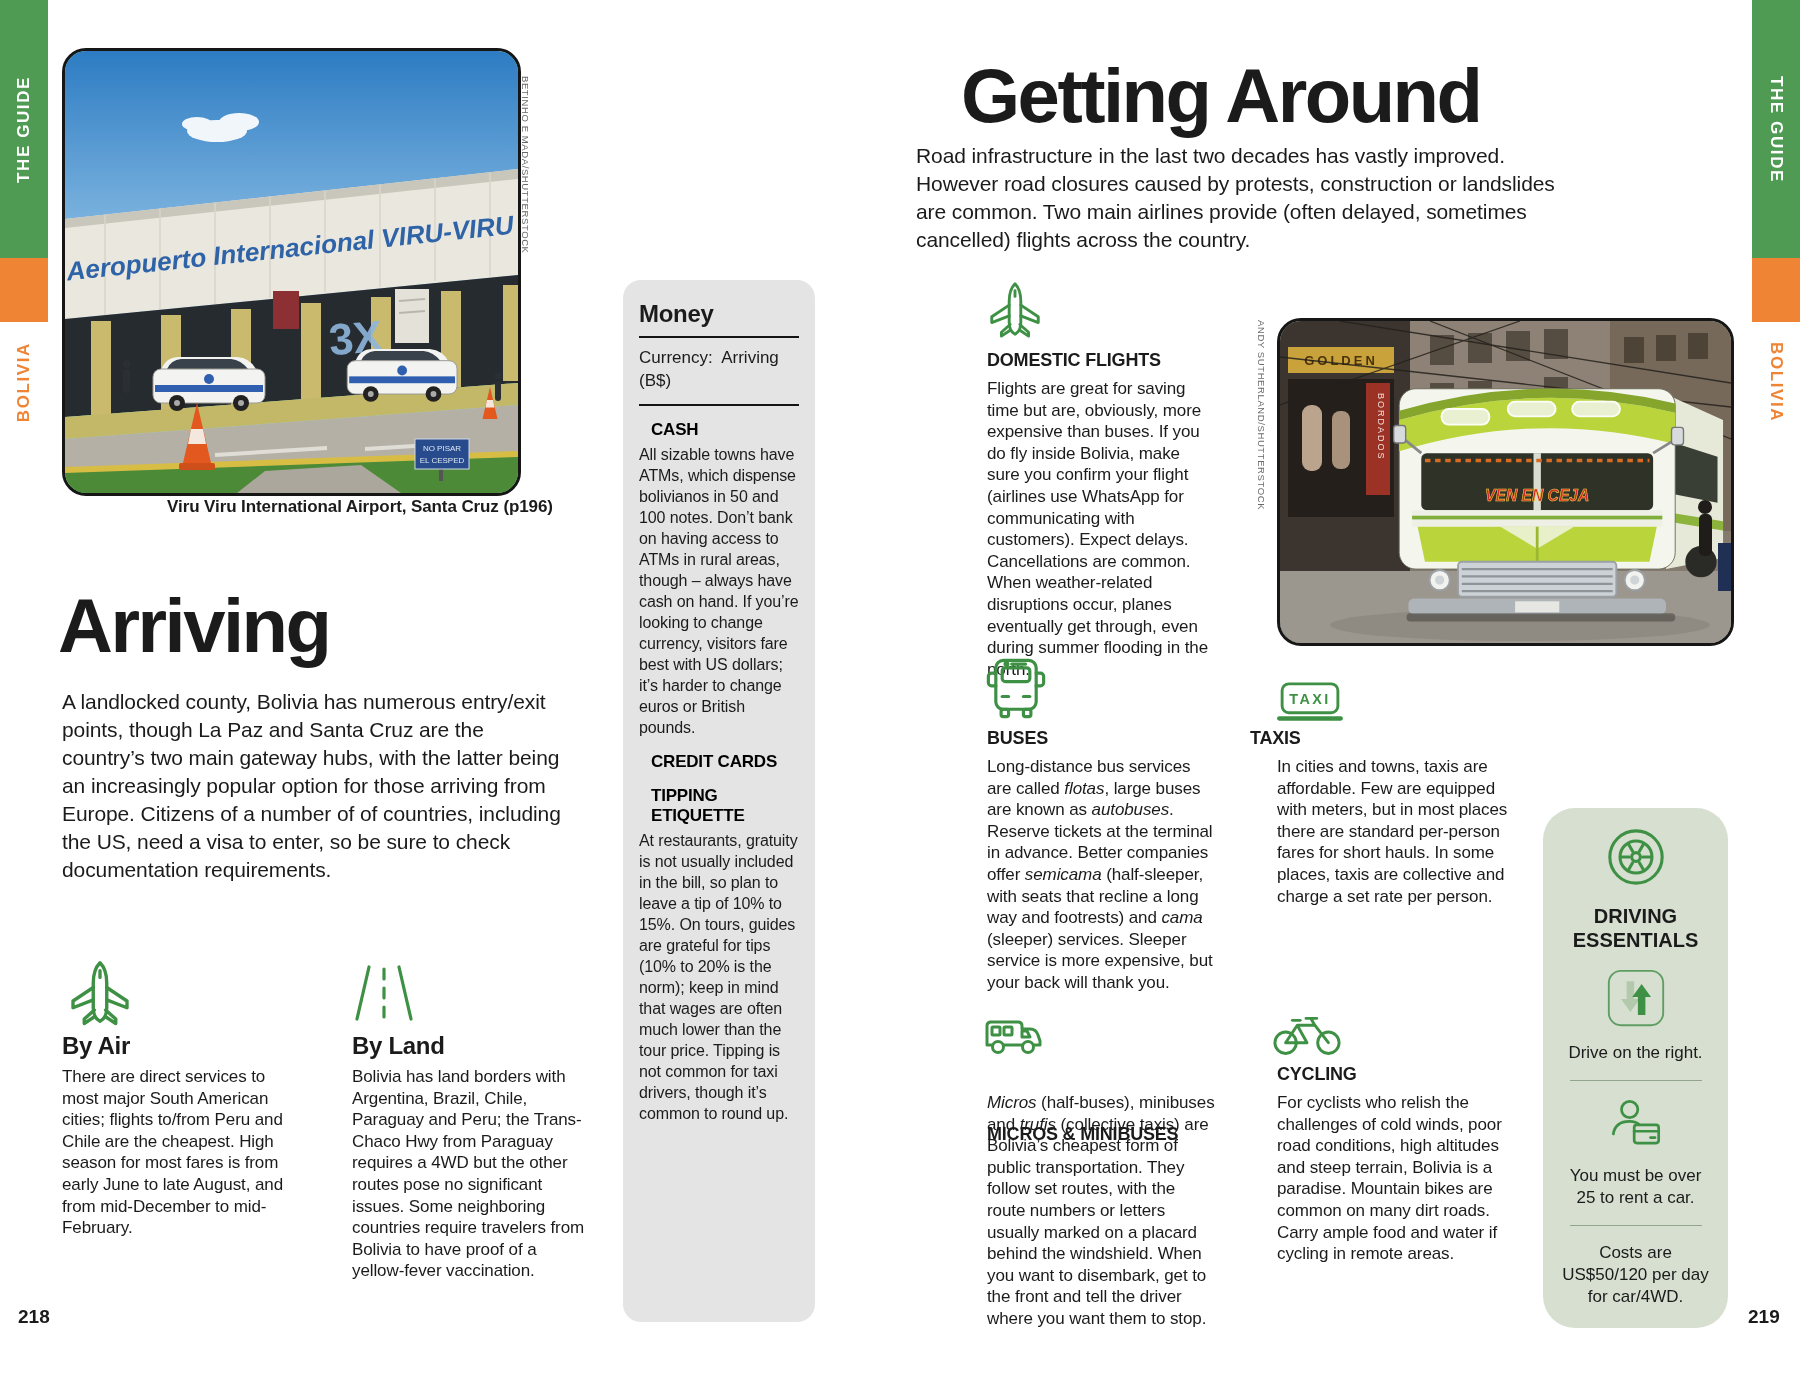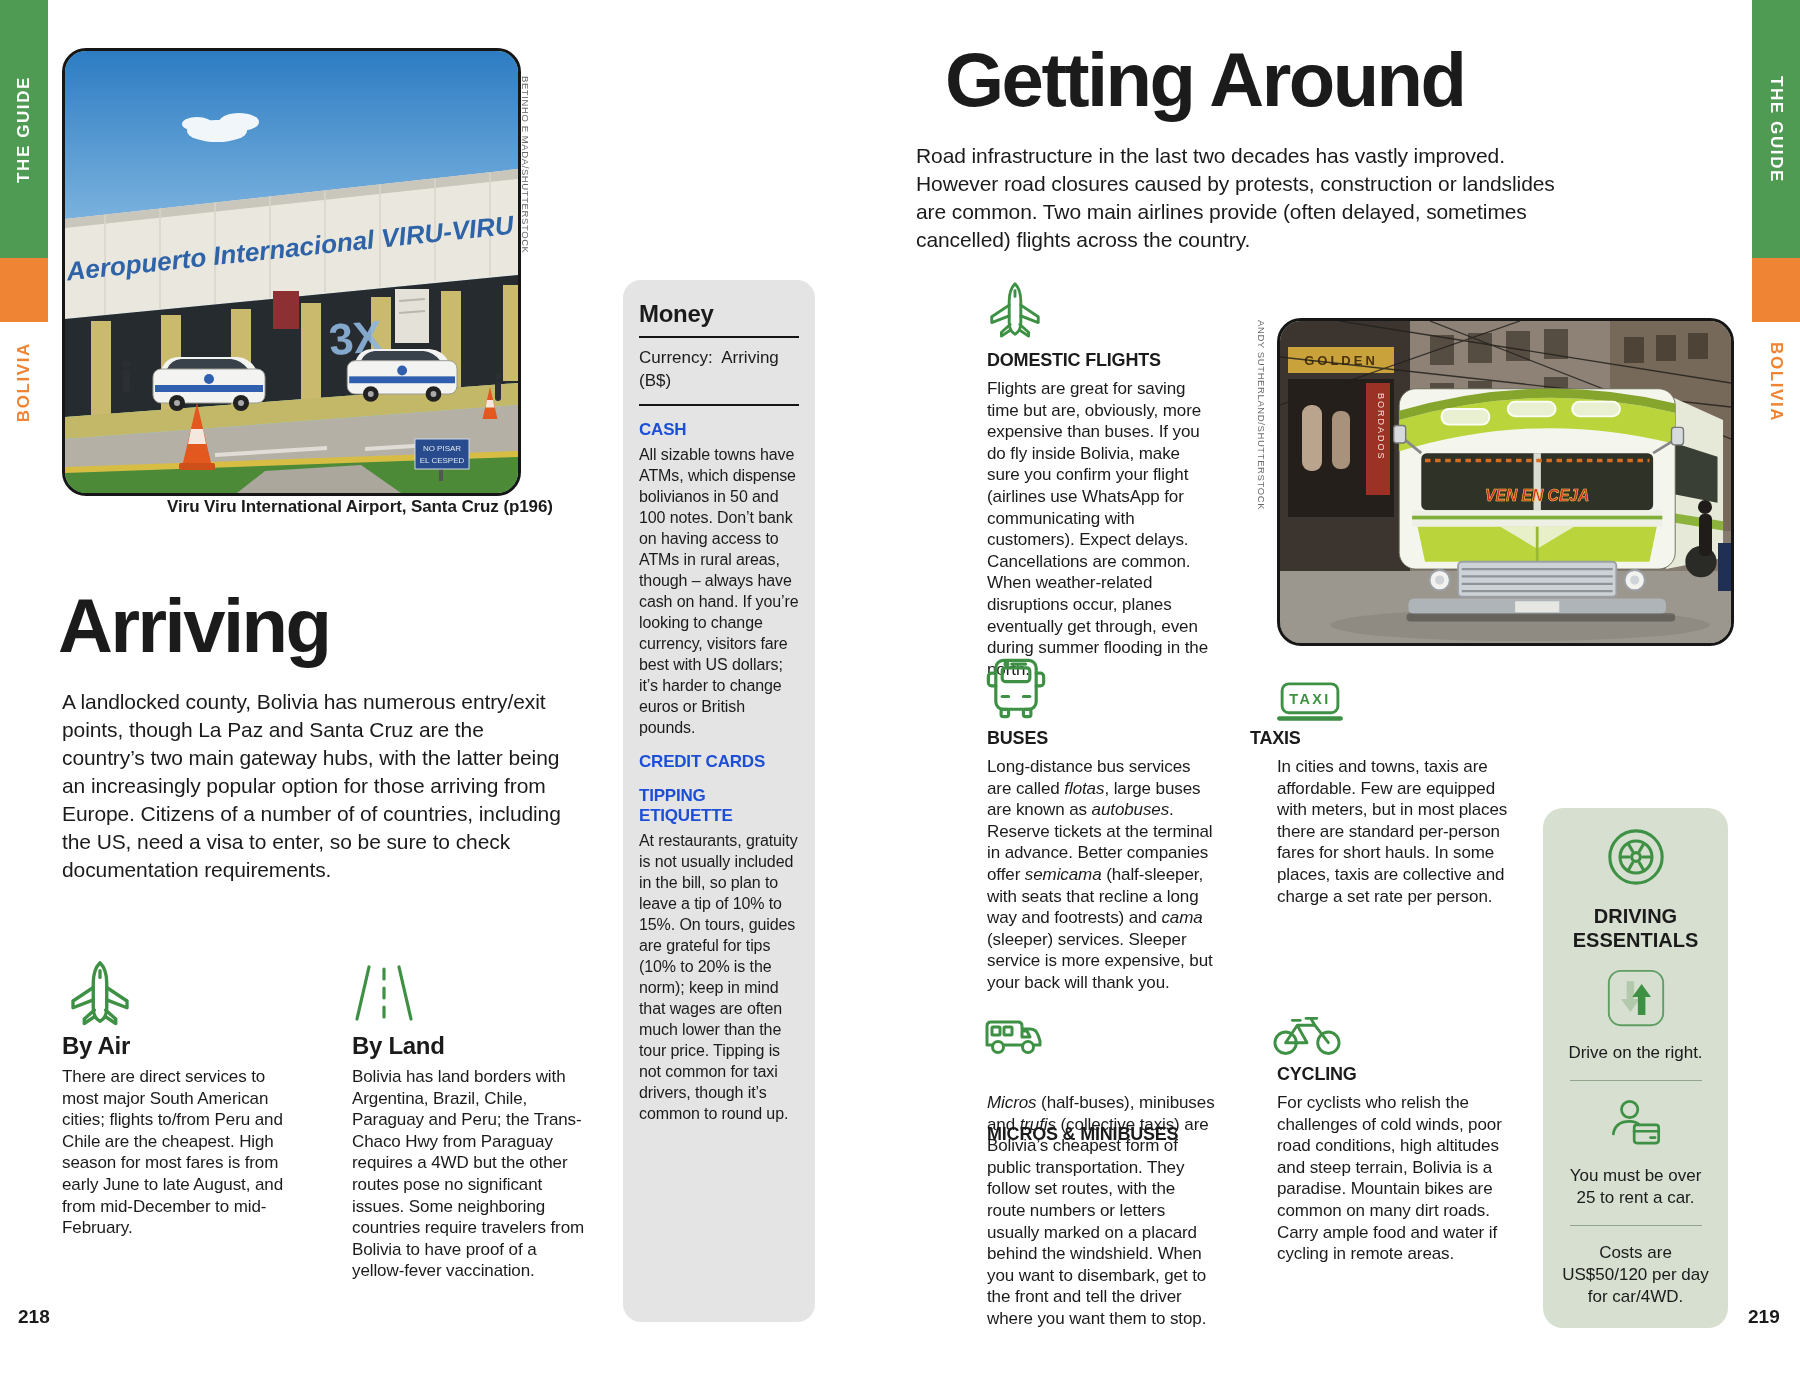--- a/index.html
+++ b/index.html
@@ -25,24 +25,24 @@
   .h1{font-size:76px;font-weight:bold;letter-spacing:-2.5px;line-height:1;}
   .lead{font-size:21px;line-height:28px;letter-spacing:-0.1px;}
   .colhead{font-size:24px;font-weight:bold;letter-spacing:-0.3px;}
   .gsechead{font-size:18px;font-weight:bold;letter-spacing:-0.2px;}
   .colpara{font-size:17px;line-height:21.6px;letter-spacing:-0.1px;}
   
   .moneybox{background:#e3e4e3;border-radius:18px;padding:20px 16px;box-sizing:border-box;}
   .mtitle{font-size:24px;font-weight:bold;letter-spacing:-0.3px;}
   .mrule{border:0;border-top:2.5px solid #141414;margin:8px 0;}
   .mcur{font-size:17px;line-height:23px;white-space:pre-wrap;}
-  .mhead{color:#1d4ed8;font-weight:bold;font-size:17px;margin:14px 0 4px 0;letter-spacing:-0.2px;}
+  .mhead{color:#000000;font-weight:bold;font-size:17px;margin:14px 0 4px 12px;letter-spacing:-0.2px;}
   .mpara{font-size:16px;line-height:21px;letter-spacing:-0.1px;}
   
-  .drivebox{background:#d6dfd0;border-radius:20px;text-align:center;box-sizing:border-box;padding-top:18px;}
+  .drivebox{background:#d6dfd0;border-radius:32px;text-align:center;box-sizing:border-box;padding-top:18px;}
   .dtitle{font-size:20px;font-weight:bold;line-height:24px;width:130px;margin:12px auto 0 auto;}
   .ditem{font-size:17px;line-height:22px;width:150px;margin:10px auto 0 auto;}
   .ddiv{width:132px;border-top:1.5px solid #94a58d;margin:16px auto;}
   .pagenum{font-size:19px;font-weight:bold;}
   i{font-style:italic;}
 </style>
 </head>
 <body>
 
 <div class="abs tab-green flexc" style="left:0;top:0;width:48px;height:258px;">
@@ -192,21 +192,21 @@
   <hr class="mrule" style="margin-top:12px;">
   <div class="mhead">CASH</div>
   <div class="mpara">All sizable towns have ATMs, which dispense bolivianos in 50 and 100 notes. Don’t bank on having access to ATMs in rural areas, though – always have cash on hand. If you’re looking to change currency, visitors fare best with US dollars; it’s harder to change euros or British pounds.</div>
   <div class="mhead">CREDIT CARDS</div>
   <div class="mhead">TIPPING ETIQUETTE</div>
   <div class="mpara">At restaurants, gratuity is not usually included in the bill, so plan to leave a tip of 10% to 15%. On tours, guides are grateful for tips (10% to 20% is the norm); keep in mind that wages are often much lower than the tour price. Tipping is not common for taxi drivers, though it’s common to round up.</div>
 </div>
 
 <div class="abs pagenum" style="left:18px;top:1306px;">218</div>
 
-<h1 class="abs h1" style="left:945px;top:42px;margin:0;">Getting Around</h1>
+<h1 class="abs h1" style="left:945px;top:42px;margin:16px;">Getting Around</h1>
 <div class="abs lead" style="left:916px;top:142px;width:648px;">Road infrastructure in the last two decades has vastly improved. However road closures caused by protests, construction or landslides are common. Two main airlines provide (often delayed, sometimes cancelled) flights across the country.</div>
 
 <svg class="abs" style="left:984px;top:278px;" width="62" height="62" viewBox="0 0 64 64" fill="none" stroke="#3e9144" stroke-width="3" stroke-linecap="round" stroke-linejoin="round">
   <path d="M32 6 C36 10 38 16 38 24 L38 46 C38 52 36 56 32 58 C28 56 26 52 26 46 L26 24 C26 16 28 10 32 6 Z"></path>
   <line x1="32" y1="13" x2="32" y2="19"></line>
   <path d="M26 28 L8 40 L8 46 L26 39"></path>
   <path d="M38 28 L56 40 L56 46 L38 39"></path>
   <path d="M27 48 L18 56 L18 60 L27 54"></path>
   <path d="M37 48 L46 56 L46 60 L37 54"></path>
 </svg>

